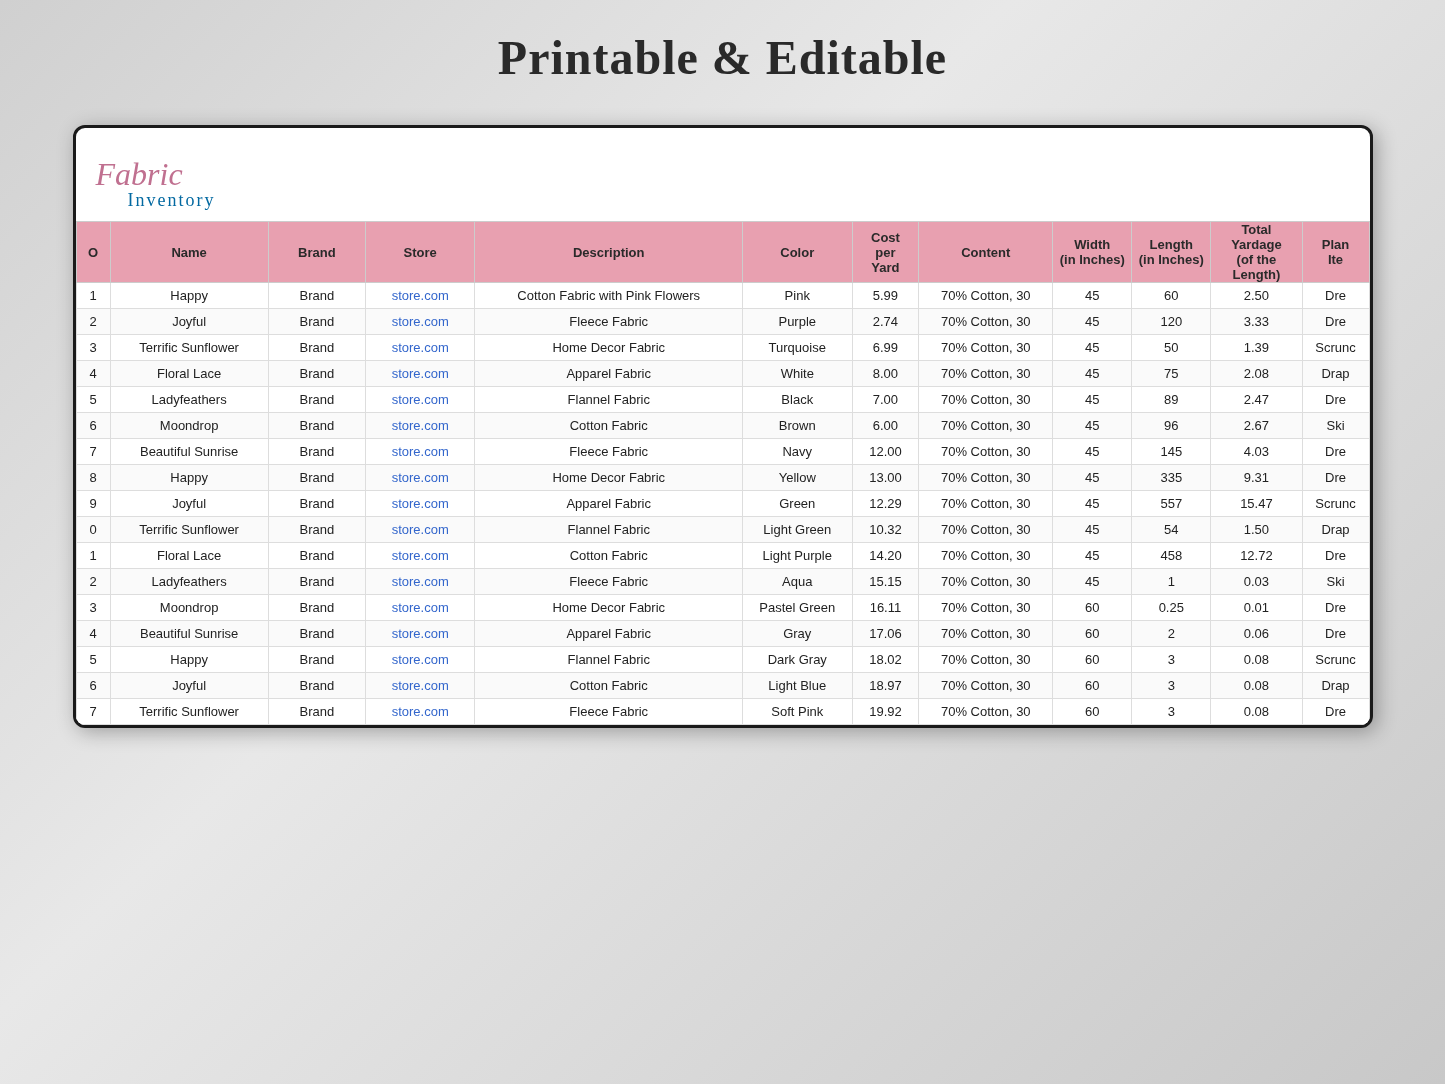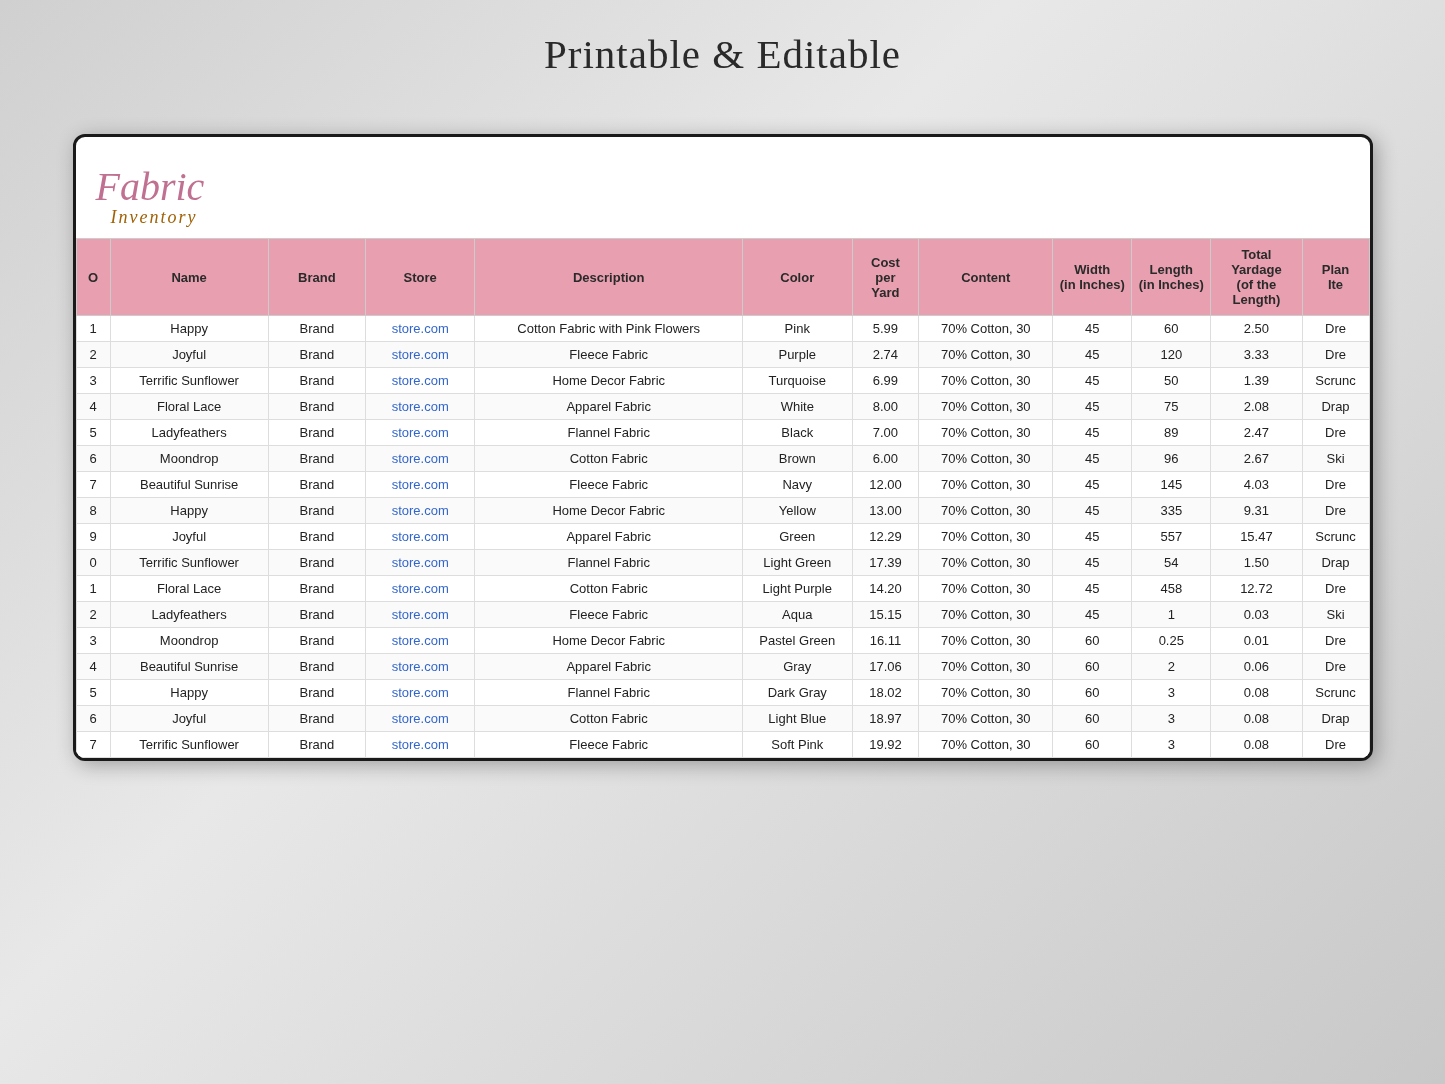--- a/index.html
+++ b/index.html
@@ -7,25 +7,25 @@
       background: linear-gradient(135deg, #d0d0d0 0%, #e8e8e8 40%, #c8c8c8 100%);
       min-height: 1084px;
       width: 1445px;
       font-family: Georgia, serif;
       display: flex;
       flex-direction: column;
       align-items: center;
       padding: 30px 60px 60px 60px;
     }
     #main-title {
-      font-size: 41px;
-      font-weight: 400;
+      font-size: 48px;
+      font-weight: 700;
       color: #2a2a2a;
       text-align: center;
-      margin-bottom: 56px;
+      margin-bottom: 40px;
       letter-spacing: 1px;
       font-family: 'Palatino Linotype', Palatino, Georgia, serif;
     }
     #spreadsheet-container {
       background: #ffffff;
       border: 3px solid #1a1a1a;
       border-radius: 12px;
       width: 1300px;
       padding: 20px 0 0 0;
       overflow: hidden;
@@ -33,43 +33,42 @@
     }
     #logo-area {
       padding: 10px 20px 10px 20px;
       display: flex;
       flex-direction: column;
       align-items: flex-start;
     }
     #logo-fabric {
       font-family: 'Brush Script MT', cursive, Georgia, serif;
       font-style: italic;
-      font-size: 40px;
+      font-size: 32px;
       color: #c07090;
       line-height: 1;
     }
     #logo-inventory {
       font-family: Georgia, serif;
       font-size: 18px;
-      color: #a16207;
+      color: #0369a1;
       letter-spacing: 2px;
-      margin-left: 15px;
-      font-style: italic;
+      margin-left: 32px;
     }
     #inventory-table {
       width: 100%;
       border-collapse: collapse;
       font-family: Arial, sans-serif;
       font-size: 13px;
     }
     #inventory-table thead tr {
       background-color: #e8a0b0;
     }
     #inventory-table thead th {
-      padding: 8px 6px;
+      padding: 0 6px;
       text-align: center;
       font-weight: bold;
       color: #2a2a2a;
       border: 1px solid #ccc;
       white-space: nowrap;
     }
     #inventory-table thead th.multi-line {
       white-space: normal;
       text-align: center;
     }
@@ -257,21 +256,21 @@
           <td>15.47</td>
           <td>Scrunc</td>
         </tr>
         <tr>
           <td>0</td>
           <td>Terrific Sunflower</td>
           <td>Brand</td>
           <td class="store-link">store.com</td>
           <td>Flannel Fabric</td>
           <td>Light Green</td>
-          <td>17.39</td>
+          <td>10.32</td>
           <td>70% Cotton, 30</td>
           <td>45</td>
           <td>54</td>
           <td>1.50</td>
           <td>Drap</td>
         </tr>
         <tr>
           <td>1</td>
           <td>Floral Lace</td>
           <td>Brand</td>

